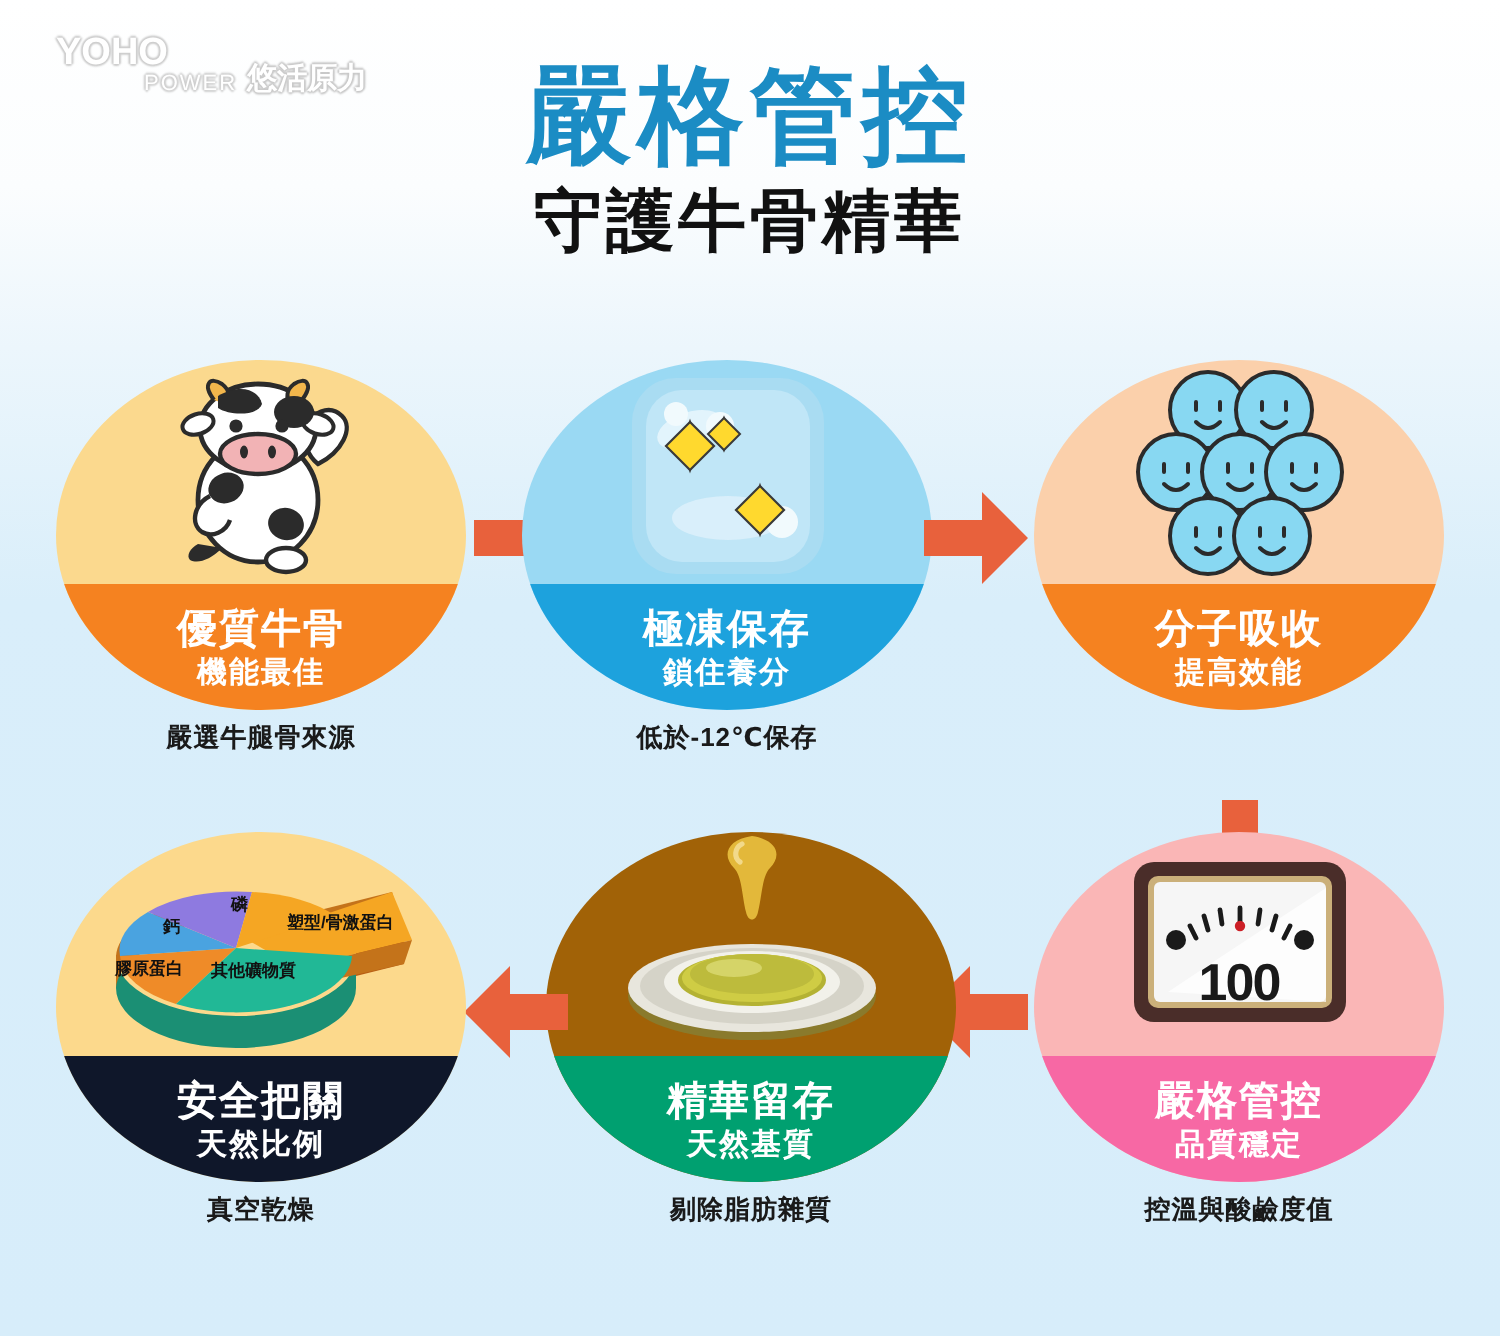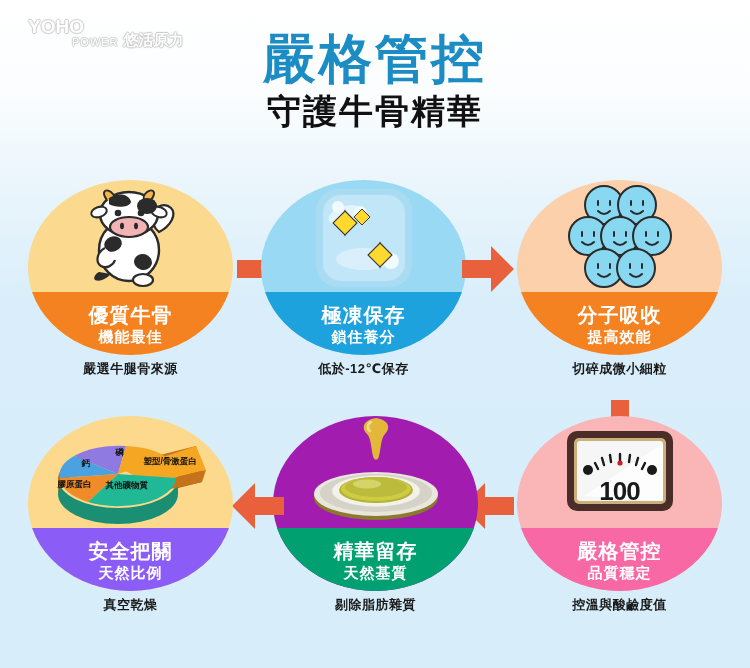--- a/index.html
+++ b/index.html
@@ -234,21 +234,20 @@
               <path d="M71 79 v4 M83 79 v4 M71 89 q6 6 12 0"></path>
             </g>
           </svg>
         </div>
       </div>
       <div class="band" style="background:#f58220;">
         <span class="t1">分子吸收</span>
         <span class="t2">提高效能</span>
       </div>
     </div>
-    <div class="caption">切碎成微小細粒</div>
   </div>
 
   <div class="arrow" style="left:597px; top:222px;">
     <svg width="46" height="52" viewBox="0 0 46 52">
       <path d="M14 0 H32 V29 H46 L23 52 L0 29 H14 Z" fill="#e8613c"></path>
     </svg>
   </div>
 
   <div class="step" style="left:497px; top:238px;">
     <div class="bubble" style="background:#fab6b6;">
@@ -283,21 +282,21 @@
     <div class="caption">控溫與酸鹼度值</div>
   </div>
 
   <div class="arrow" style="left:462px; top:305px;">
     <svg width="52" height="46" viewBox="0 0 52 46">
       <path d="M52 14 H23 V0 L0 23 L23 46 V32 H52 Z" fill="#e8613c"></path>
     </svg>
   </div>
 
   <div class="step" style="left:253px; top:238px;">
-    <div class="bubble" style="background:#a21caf;">
+    <div class="bubble" style="background:#a16207;">
       <div class="art">
         <div class="dish-wrap">
           <svg width="150" height="120" viewBox="0 0 150 120">
 
             <path d="M75 10 C62 12 60 20 66 26 C70 30 70 40 72 48 C73 53 77 53 78 48 C80 40 80 30 84 26 C90 20 88 12 75 10 Z" fill="#e3b83a"></path>
             <path d="M70 14 C66 16 66 21 69 23" stroke="#f2d98a" stroke-width="2.6" fill="none" stroke-linecap="round"></path>
 
             <ellipse cx="75" cy="90" rx="62" ry="22" fill="#8a7a2c"></ellipse>
             <ellipse cx="75" cy="86" rx="62" ry="22" fill="#e8e6dd"></ellipse>
             <ellipse cx="75" cy="85" rx="56" ry="19" fill="#d5d3c8"></ellipse>
@@ -351,21 +350,21 @@
               <path d="M82 50 L90 22 A58 29 0 0 1 132 34 Z" fill="#f5a623"></path>
             </g>
           </svg>
           <span class="pie-lbl" style="left:46px; top:34px;">鈣</span>
           <span class="pie-lbl" style="left:80px; top:23px;">磷</span>
           <span class="pie-lbl" style="left:108px; top:32px;">塑型/骨激蛋白</span>
           <span class="pie-lbl" style="left:70px; top:56px;">其他礦物質</span>
           <span class="pie-lbl" style="left:22px; top:55px;">膠原蛋白</span>
         </div>
       </div>
-      <div class="band" style="background:#8b5cf6;text-align:center;">
+      <div class="band" style="background:#0f172a;text-align:center;">
         <span class="t1">安全把關</span>
         <span class="t2">天然比例</span>
       </div>
     </div>
     <div class="caption">真空乾燥</div>
   </div>
 
 </div>
 
 </body></html>

